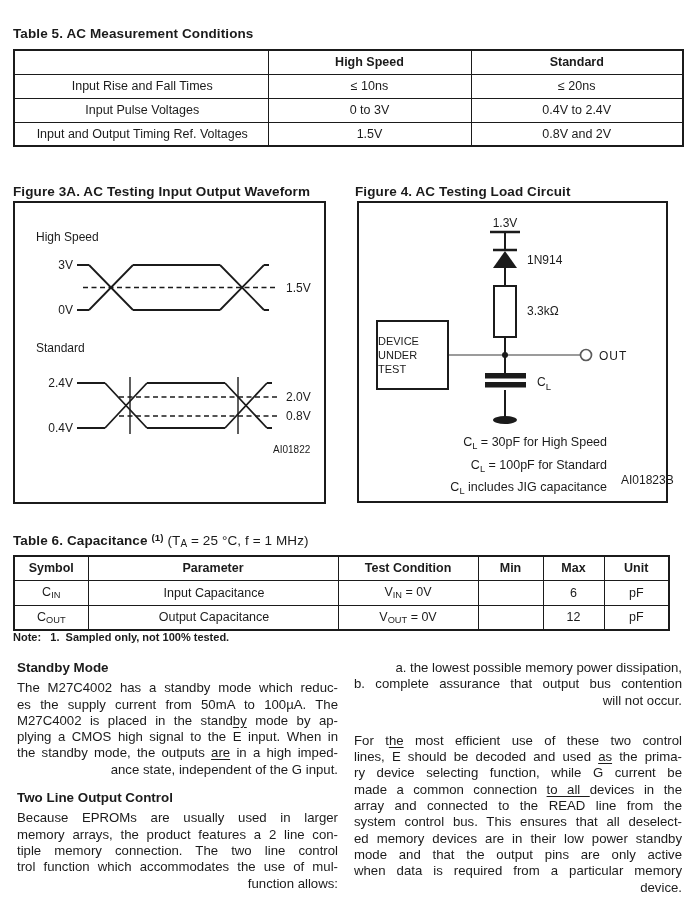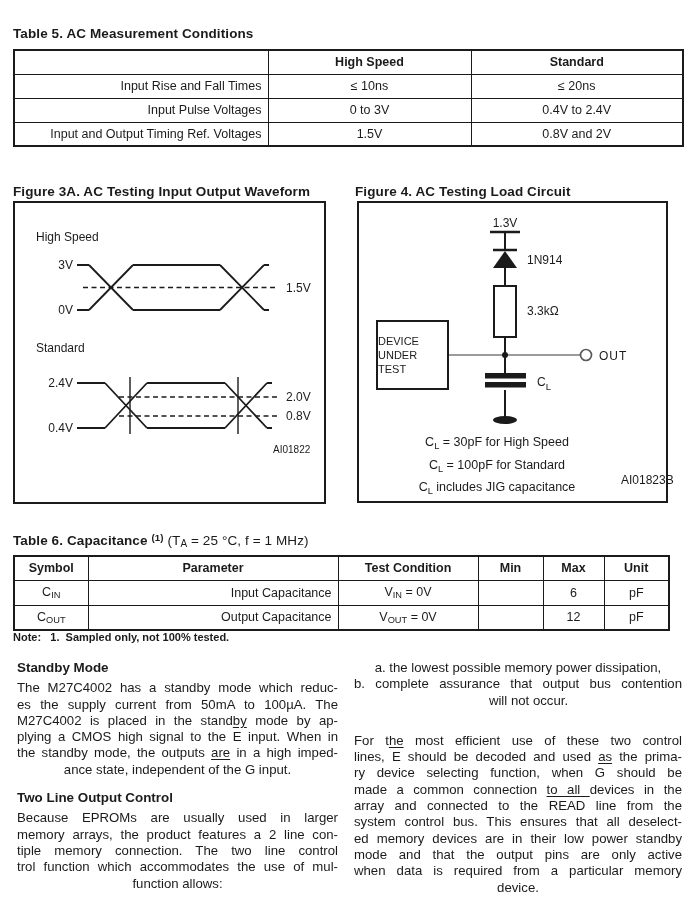--- a/index.html
+++ b/index.html
@@ -7,33 +7,33 @@
        font-family:"Liberation Sans",sans-serif;color:#1b1b1b;
        -webkit-font-smoothing:antialiased;}
   .abs{position:absolute;}
   .btitle{font-weight:bold;font-size:13.5px;letter-spacing:.1px;}
   
   table{border-collapse:collapse;table-layout:fixed;}
   .dtable{border:2px solid #1b1b1b;font-size:12.5px;}
   .dtable th,.dtable td{border:1.5px solid #1b1b1b;padding:0 6px;overflow:hidden;
        font-weight:normal;text-align:center;vertical-align:middle;}
   .dtable th{font-weight:bold;}
-  .dtable .lft{text-align:right;padding-left:8px;}
+  .dtable .lft{text-align:center;padding-left:8px;}
   .t5 tr{height:24px;}
   .t6 tr{height:25px;}
   .t6 tr.hd{height:24px;}
   
   .sb{font-size:74%;vertical-align:-16%;}
   .sp{font-size:72%;vertical-align:36%;}
   .b{font-weight:bold;}
   .u{text-decoration:underline;text-underline-offset:2px;}
   .note{font-size:11px;white-space:pre;font-weight:bold;}
   
   .col{font-size:13.2px;line-height:16.3px;}
-  .tline{text-align:center;}
+  .tline{text-align:right;}
   .tline.j{text-align:justify;text-align-last:justify;}
   .tline.ind{padding-left:21px;}
   .shead{font-weight:bold;font-size:13.4px;margin:0 0 4px 0;}
   .para{margin:0 0 5px 0;}
   .mt{margin-top:12px;}
   .gap{margin-top:24px;}
   
   .figbox{border:2px solid #1b1b1b;background:#fff;}
   svg text{font-family:"Liberation Sans",sans-serif;font-size:12px;fill:#1b1b1b;}
   svg text.small{font-size:10px;}
@@ -206,21 +206,21 @@
     <div>
         <div class="tline"><span>a. the lowest possible memory power dissipation,</span></div>
       </div>
     <div>
         <div class="tline j"><span>b. complete assurance that output bus contention</span></div>
         <div class="tline ind"><span>will not occur.</span></div>
       </div>
     <div class="gap">
         <div class="tline j"><span>For t</span><span class="u">he</span><span> most efficient use of these two control</span></div>
         <div class="tline j"><span>lines, E should be decoded and used </span><span class="u">as</span><span> the prima-</span></div>
-        <div class="tline j"><span>ry device selecting function, when G should be</span></div>
+        <div class="tline j"><span>ry device selecting function, while G current be</span></div>
         <div class="tline j"><span>made a common connection </span><span class="u">to all </span><span>devices in the</span></div>
         <div class="tline j"><span>array and connected to the READ line from the</span></div>
         <div class="tline j"><span>system control bus. This ensures that all deselect-</span></div>
         <div class="tline j"><span>ed memory devices are in their low power standby</span></div>
         <div class="tline j"><span>mode and that the output pins are only active</span></div>
         <div class="tline j"><span>when data is required from a particular memory</span></div>
         <div class="tline"><span>device.</span></div>
       </div>
   </div>
 

